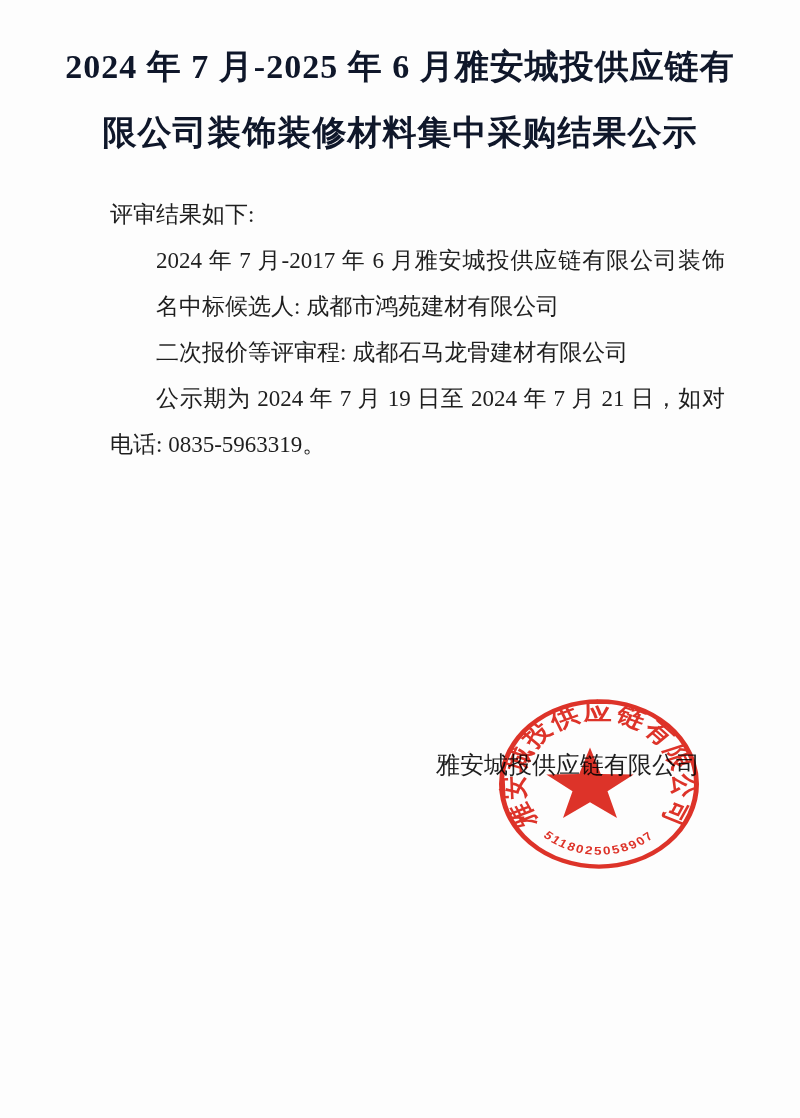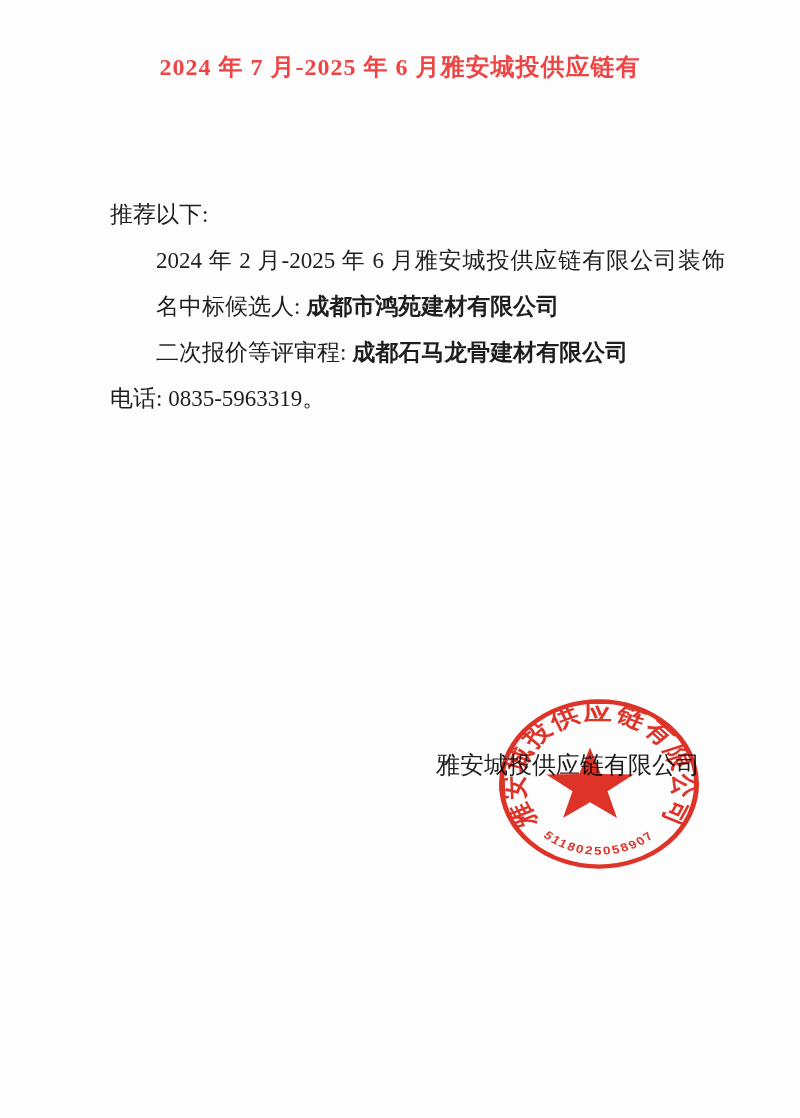--- a/index.html
+++ b/index.html
@@ -10,43 +10,43 @@
     overflow: hidden;
     font-family: "Liberation Serif", "DejaVu Serif", serif;
     color: #1c1c1c;
   }
   .page { position: absolute; inset: 0; }
 
   
   .doc-title {
     position: absolute; left: 0; right: 0; top: 34px;
     text-align: center;
-    font-size: 24px; font-weight: 700;
+    font-size: 34px; font-weight: 700;
     line-height: 66px;
     letter-spacing: 1px;
-    color: #ef4444;
+    color: #0f172a;
   }
 
   
   .doc-body {
     position: absolute; left: 110px; right: 75px; top: 192px;
     font-size: 23px;
     color: #1e1e1e;
   }
   .line {
     height: 46px; line-height: 46px;
     white-space: nowrap;
   }
   .ind { text-indent: 2em; }
   .stretch {
     white-space: normal;
     text-align: justify;
     text-align-last: justify;
   }
-  .bold { font-weight: 700; }
+  .bold { font-weight: 400; }
 
   
   .signature {
     position: absolute; right: 100px; top: 742px;
     text-align: right;
     font-size: 24px; line-height: 46px;
     color: #1e1e1e;
   }
 
   
@@ -59,31 +59,33 @@
   }
   .seal svg { display: block; width: 100%; height: 100%; }
 </style>
 </head>
 <body>
 
 <div class="page">
 
   <div class="doc-title">
     <div>2024 年 7 月-2025 年 6 月雅安城投供应链有</div>
+    <div>限公司装饰装修材料集中采购结果公示</div>
   </div>
 
   <div class="doc-body">
-    <div class="line">推荐以下:</div>
+    <div class="line">评审结果如下:</div>
 
-    <div class="line ind stretch">2024 年 2 月-2025 年 6 月雅安城投供应链有限公司装饰</div>
+    <div class="line ind stretch">2024 年 7 月-2017 年 6 月雅安城投供应链有限公司装饰</div>
 
 
     <div class="line ind"><span>名中标候选人: </span><span class="bold">成都市鸿苑建材有限公司</span></div>
     <div class="line ind"><span>二次报价等评审程: </span><span class="bold">成都石马龙骨建材有限公司</span></div>
 
+    <div class="line ind stretch">公示期为 2024 年 7 月 19 日至 2024 年 7 月 21 日，如对</div>
     <div class="line">电话: 0835-5963319。</div>
   </div>
 
   <div class="signature">
     <div>雅安城投供应链有限公司</div>
   </div>
 
   <div class="seal" style="color: rgb(221, 35, 24);">
     <svg viewBox="-105 -105 210 210" preserveAspectRatio="none" xmlns="http://www.w3.org/2000/svg">
       <defs>

